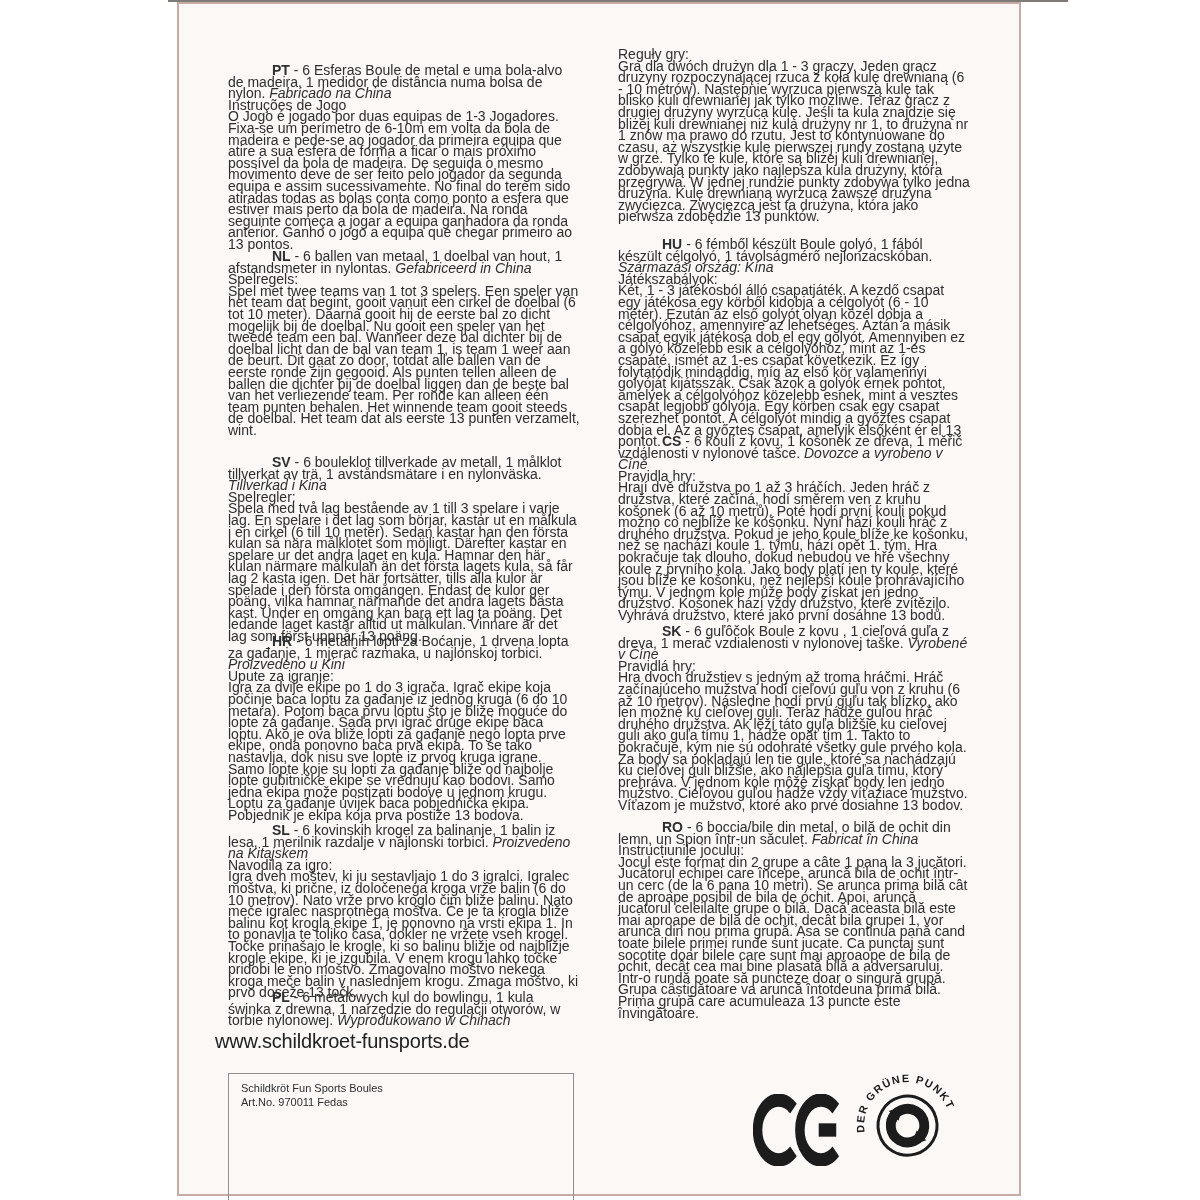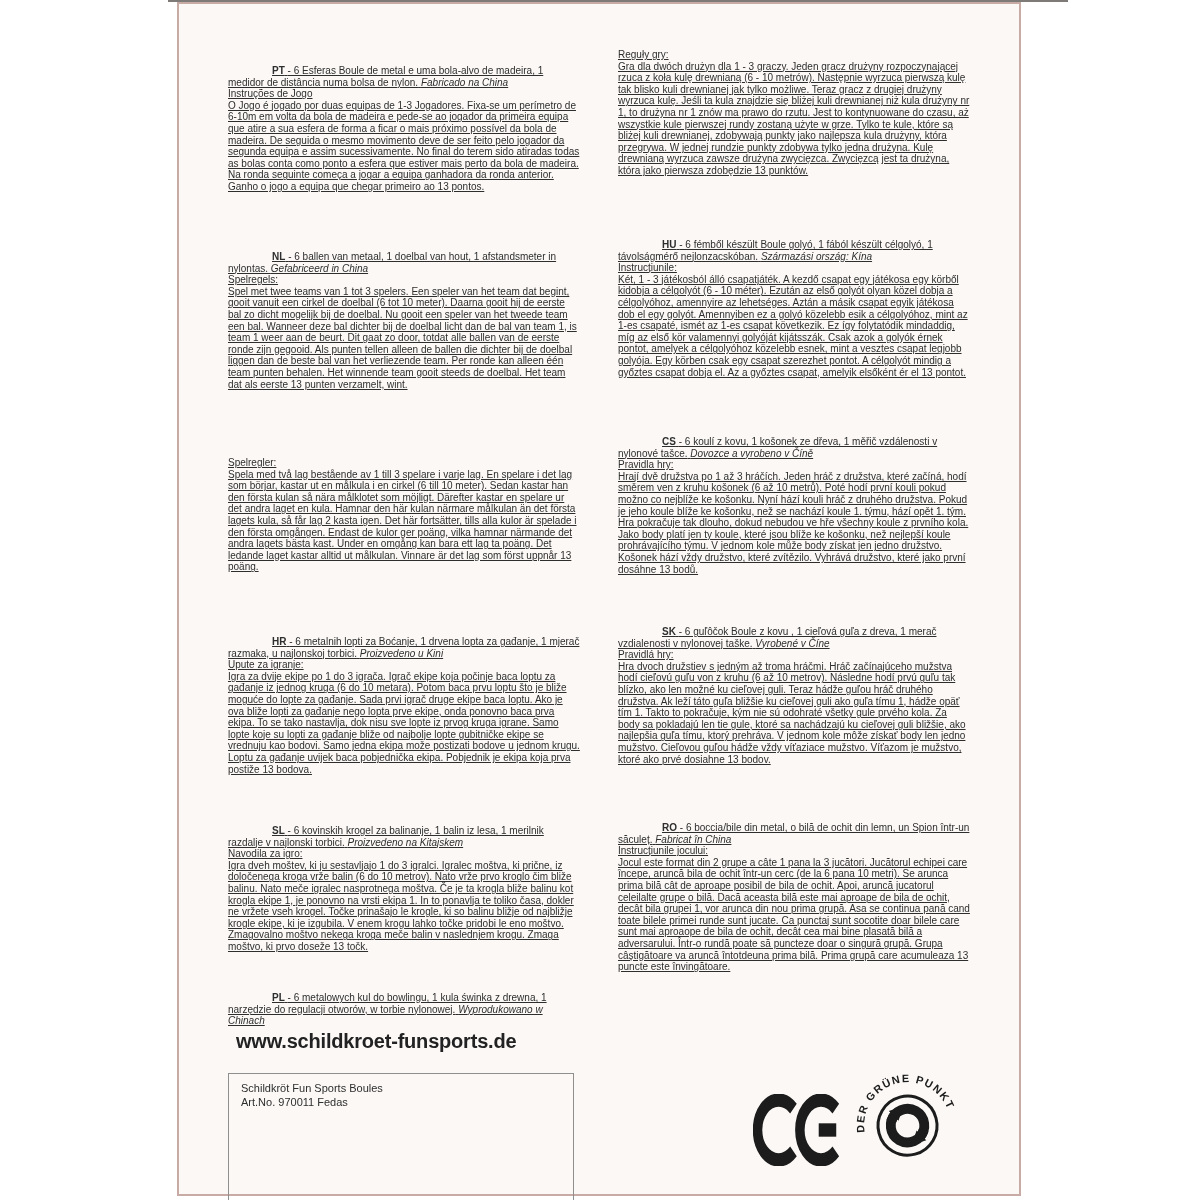--- a/index.html
+++ b/index.html
@@ -1,25 +1,25 @@
 <!DOCTYPE html>
 <html><head>
 <meta charset="utf-8">
 <style>
   html,body{margin:0;padding:0;background:#ffffff;}
   body{width:1200px;height:1200px;position:relative;font-family:"Liberation Sans","DejaVu Sans",sans-serif;color:#2e2e2e;}
   .top-edge{position:absolute;left:168px;top:0;width:900px;height:2px;background:#7d7a78;}
   .page{position:absolute;left:177px;top:2px;width:844px;height:1194px;background:#fbf8f6;border:2px solid #c9aba6;box-sizing:border-box;}
-  .sec{position:absolute;width:352px;font-size:10px;line-height:11.6px;text-decoration:underline;}
+  .sec{position:absolute;width:352px;font-size:14px;line-height:11.6px;}
   .sec p{margin:0;}
   .sec .code{font-weight:bold;padding-left:44px;}
   .sec .origin{font-style:italic;margin-top:36px;}
   .col-left{left:49px;}
   .col-right{left:439px;}
-  .website{position:absolute;left:57px;top:1026px;font-size:20px;font-weight:bold;color:#222;letter-spacing:-0.2px;}
+  .website{position:absolute;left:36px;top:1026px;font-size:20px;font-weight:normal;color:#222;letter-spacing:-0.2px;}
   .info-box{position:absolute;left:49px;top:1069px;width:346px;height:134px;border:1.5px solid #8f8f8f;box-sizing:border-box;background:transparent;}
   .info-box .product{position:absolute;left:12px;top:7px;font-size:11px;line-height:14px;}
   .info-box .distributor{position:absolute;left:233px;top:38px;font-size:9.5px;line-height:11.5px;}
   .logos{position:absolute;left:570px;top:1050px;width:260px;height:140px;}
   .ce{position:absolute;left:4px;top:40px;}
   .gp{position:absolute;left:98px;top:0;}
 </style>
 </head>
 <body>
 
@@ -33,20 +33,21 @@
     <p>O Jogo é jogado por duas equipas de 1-3 Jogadores. Fixa-se um perímetro de 6-10m em volta da bola de madeira e pede-se ao jogador da primeira equipa que atire a sua esfera de forma a ficar o mais próximo possível da bola de madeira. De seguida o mesmo movimento deve de ser feito pelo jogador da segunda equipa e assim sucessivamente. No final do terem sido atiradas todas as bolas conta como ponto a esfera que estiver mais perto da bola de madeira. Na ronda seguinte começa a jogar a equipa ganhadora da ronda anterior. Ganho o jogo a equipa que chegar primeiro ao 13 pontos.</p>
   </div>
 
   <div class="sec col-left" style="top:247px">
     <p><span class="code">NL</span> <span>- 6 ballen van metaal, 1 doelbal van hout, 1 afstandsmeter in nylontas.</span> <span class="origin">Gefabriceerd in China</span></p>
     <p>Spelregels:</p>
     <p>Spel met twee teams van 1 tot 3 spelers. Een speler van het team dat begint, gooit vanuit een cirkel de doelbal (6 tot 10 meter). Daarna gooit hij de eerste bal zo dicht mogelijk bij de doelbal. Nu gooit een speler van het tweede team een bal. Wanneer deze bal dichter bij de doelbal licht dan de bal van team 1, is team 1 weer aan de beurt. Dit gaat zo door, totdat alle ballen van de eerste ronde zijn gegooid. Als punten tellen alleen de ballen die dichter bij de doelbal liggen dan de beste bal van het verliezende team. Per ronde kan alleen één team punten behalen. Het winnende team gooit steeds de doelbal. Het team dat als eerste 13 punten verzamelt, wint.</p>
   </div>
 
   <div class="sec col-left" style="top:453px">
+    <p><span class="code">SV</span> <span>- 6 bouleklot tillverkade av metall, 1 målklot tillverkat av trä, 1 avståndsmätare i en nylonväska.</span> <span class="origin">Tillverkad i Kina</span></p>
     <p>Spelregler:</p>
     <p>Spela med två lag bestående av 1 till 3 spelare i varje lag. En spelare i det lag som börjar, kastar ut en målkula i en cirkel (6 till 10 meter). Sedan kastar han den första kulan så nära målklotet som möjligt. Därefter kastar en spelare ur det andra laget en kula. Hamnar den här kulan närmare målkulan än det första lagets kula, så får lag 2 kasta igen. Det här fortsätter, tills alla kulor är spelade i den första omgången. Endast de kulor ger poäng, vilka hamnar närmande det andra lagets bästa kast. Under en omgång kan bara ett lag ta poäng. Det ledande laget kastar alltid ut målkulan. Vinnare är det lag som först uppnår 13 poäng.</p>
   </div>
 
   <div class="sec col-left" style="top:632px">
     <p><span class="code">HR</span> <span>- 6 metalnih lopti za Boćanje, 1 drvena lopta za gađanje, 1 mjerač razmaka, u najlonskoj torbici.</span> <span class="origin">Proizvedeno u Kini</span></p>
     <p>Upute za igranje:</p>
     <p>Igra za dvije ekipe po 1 do 3 igrača. Igrač ekipe koja počinje baca loptu za gađanje iz jednog kruga (6 do 10 metara). Potom baca prvu loptu što je bliže moguće do lopte za gađanje. Sada prvi igrač druge ekipe baca loptu. Ako je ova bliže lopti za gađanje nego lopta prve ekipe, onda ponovno baca prva ekipa. To se tako nastavlja, dok nisu sve lopte iz prvog kruga igrane. Samo lopte koje su lopti za gađanje bliže od najbolje lopte gubitničke ekipe se vrednuju kao bodovi. Samo jedna ekipa može postizati bodove u jednom krugu. Loptu za gađanje uvijek baca pobjednička ekipa. Pobjednik je ekipa koja prva postiže 13 bodova.</p>
   </div>
 
@@ -60,21 +61,21 @@
     <p><span class="code">PL</span> <span>- 6 metalowych kul do bowlingu, 1 kula świnka z drewna, 1 narzędzie do regulacji otworów, w torbie nylonowej.</span> <span class="origin">Wyprodukowano w Chinach</span></p>
   </div>
 
   <div class="sec col-right" style="top:45px">
     <p>Reguły gry:</p>
     <p>Gra dla dwóch drużyn dla 1 - 3 graczy. Jeden gracz drużyny rozpoczynającej rzuca z koła kulę drewnianą (6 - 10 metrów). Następnie wyrzuca pierwszą kulę tak blisko kuli drewnianej jak tylko możliwe. Teraz gracz z drugiej drużyny wyrzuca kulę. Jeśli ta kula znajdzie się bliżej kuli drewnianej niż kula drużyny nr 1, to drużyna nr 1 znów ma prawo do rzutu. Jest to kontynuowane do czasu, aż wszystkie kule pierwszej rundy zostaną użyte w grze. Tylko te kule, które są bliżej kuli drewnianej, zdobywają punkty jako najlepsza kula drużyny, która przegrywa. W jednej rundzie punkty zdobywa tylko jedna drużyna. Kulę drewnianą wyrzuca zawsze drużyna zwycięzca. Zwycięzcą jest ta drużyna, która jako pierwsza zdobędzie 13 punktów.</p>
   </div>
 
   <div class="sec col-right" style="top:235px">
     <p><span class="code">HU</span> <span>- 6 fémből készült Boule golyó, 1 fából készült célgolyó, 1 távolságmérő nejlonzacskóban.</span> <span class="origin">Származási ország: Kína</span></p>
-    <p>Instrucțiunile:</p>
+    <p>Játékszabályok:</p>
     <p>Két, 1 - 3 játékosból álló csapatjáték. A kezdő csapat egy játékosa egy körből kidobja a célgolyót (6 - 10 méter). Ezután az első golyót olyan közel dobja a célgolyóhoz, amennyire az lehetséges. Aztán a másik csapat egyik játékosa dob el egy golyót. Amennyiben ez a golyó közelebb esik a célgolyóhoz, mint az 1-es csapaté, ismét az 1-es csapat következik. Ez így folytatódik mindaddig, míg az első kör valamennyi golyóját kijátsszák. Csak azok a golyók érnek pontot, amelyek a célgolyóhoz közelebb esnek, mint a vesztes csapat legjobb golyója. Egy körben csak egy csapat szerezhet pontot. A célgolyót mindig a győztes csapat dobja el. Az a győztes csapat, amelyik elsőként ér el 13 pontot.</p>
   </div>
 
   <div class="sec col-right" style="top:432px">
     <p><span class="code">CS</span> <span>- 6 koulí z kovu, 1 košonek ze dřeva, 1 měřič vzdálenosti v nylonové tašce.</span> <span class="origin">Dovozce a vyrobeno v Číně</span></p>
     <p>Pravidla hry:</p>
     <p>Hrají dvě družstva po 1 až 3 hráčích. Jeden hráč z družstva, které začíná, hodí směrem ven z kruhu košonek (6 až 10 metrů). Poté hodí první kouli pokud možno co nejblíže ke košonku. Nyní hází kouli hráč z druhého družstva. Pokud je jeho koule blíže ke košonku, než se nachází koule 1. týmu, hází opět 1. tým. Hra pokračuje tak dlouho, dokud nebudou ve hře všechny koule z prvního kola. Jako body platí jen ty koule, které jsou blíže ke košonku, než nejlepší koule prohrávajícího týmu. V jednom kole může body získat jen jedno družstvo. Košonek hází vždy družstvo, které zvítězilo. Vyhrává družstvo, které jako první dosáhne 13 bodů.</p>
   </div>
 
   <div class="sec col-right" style="top:622px">

